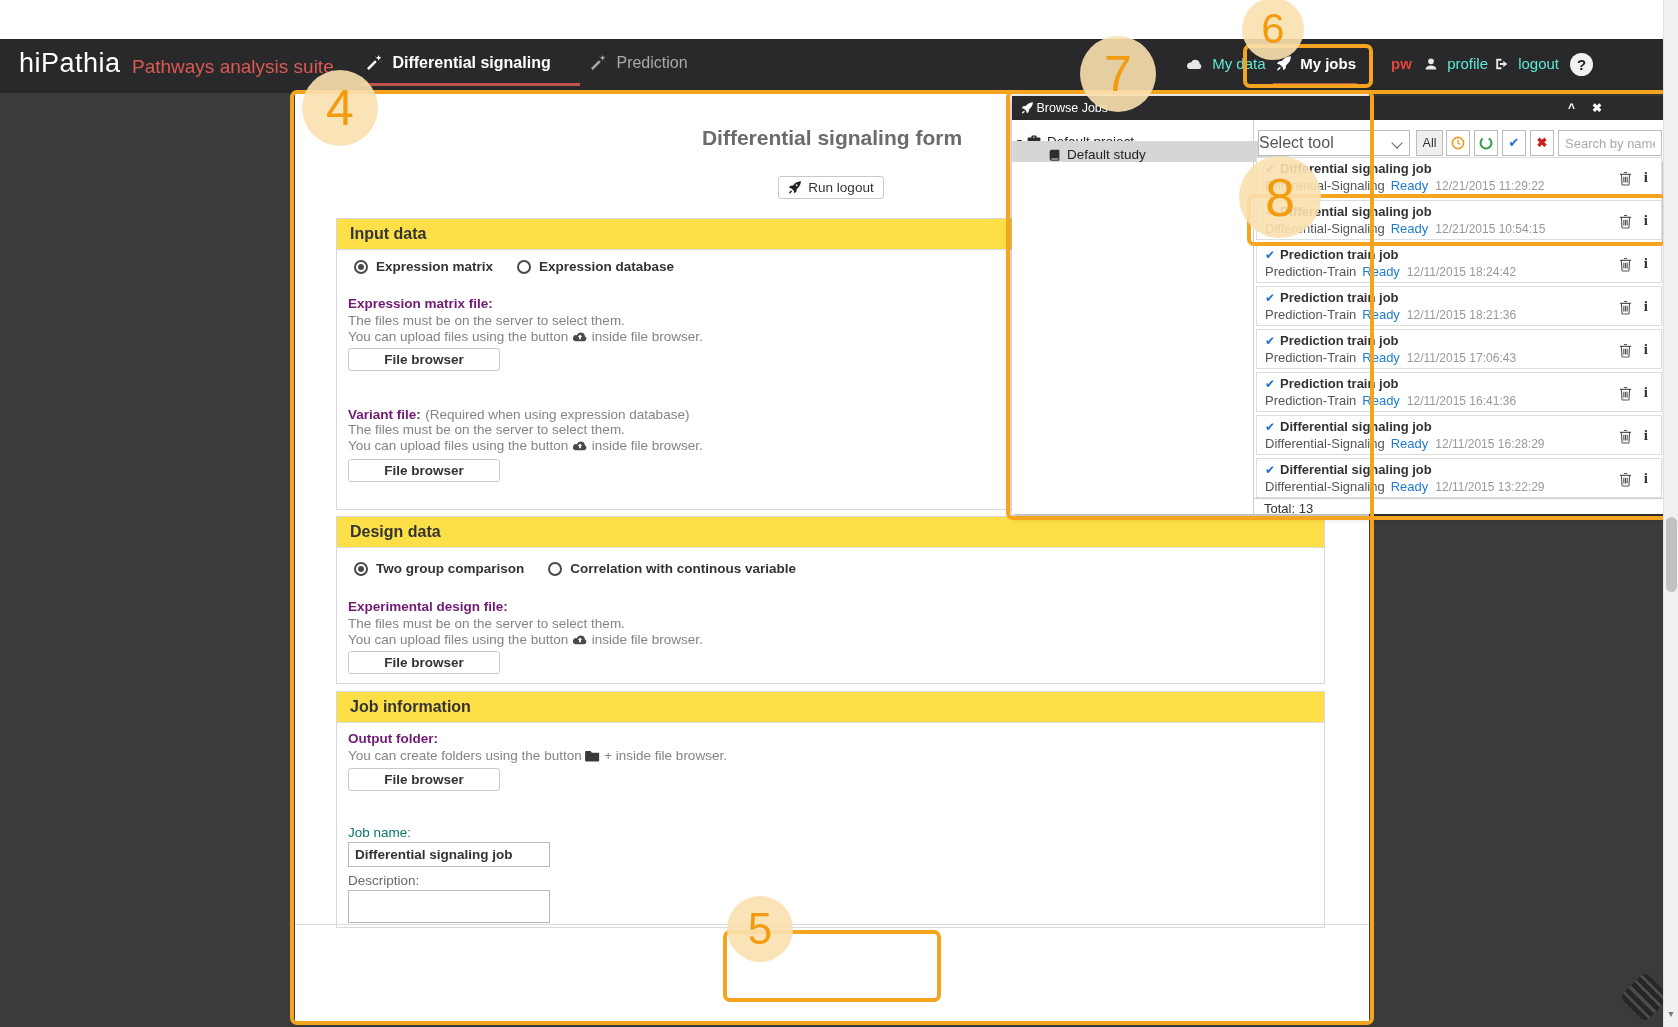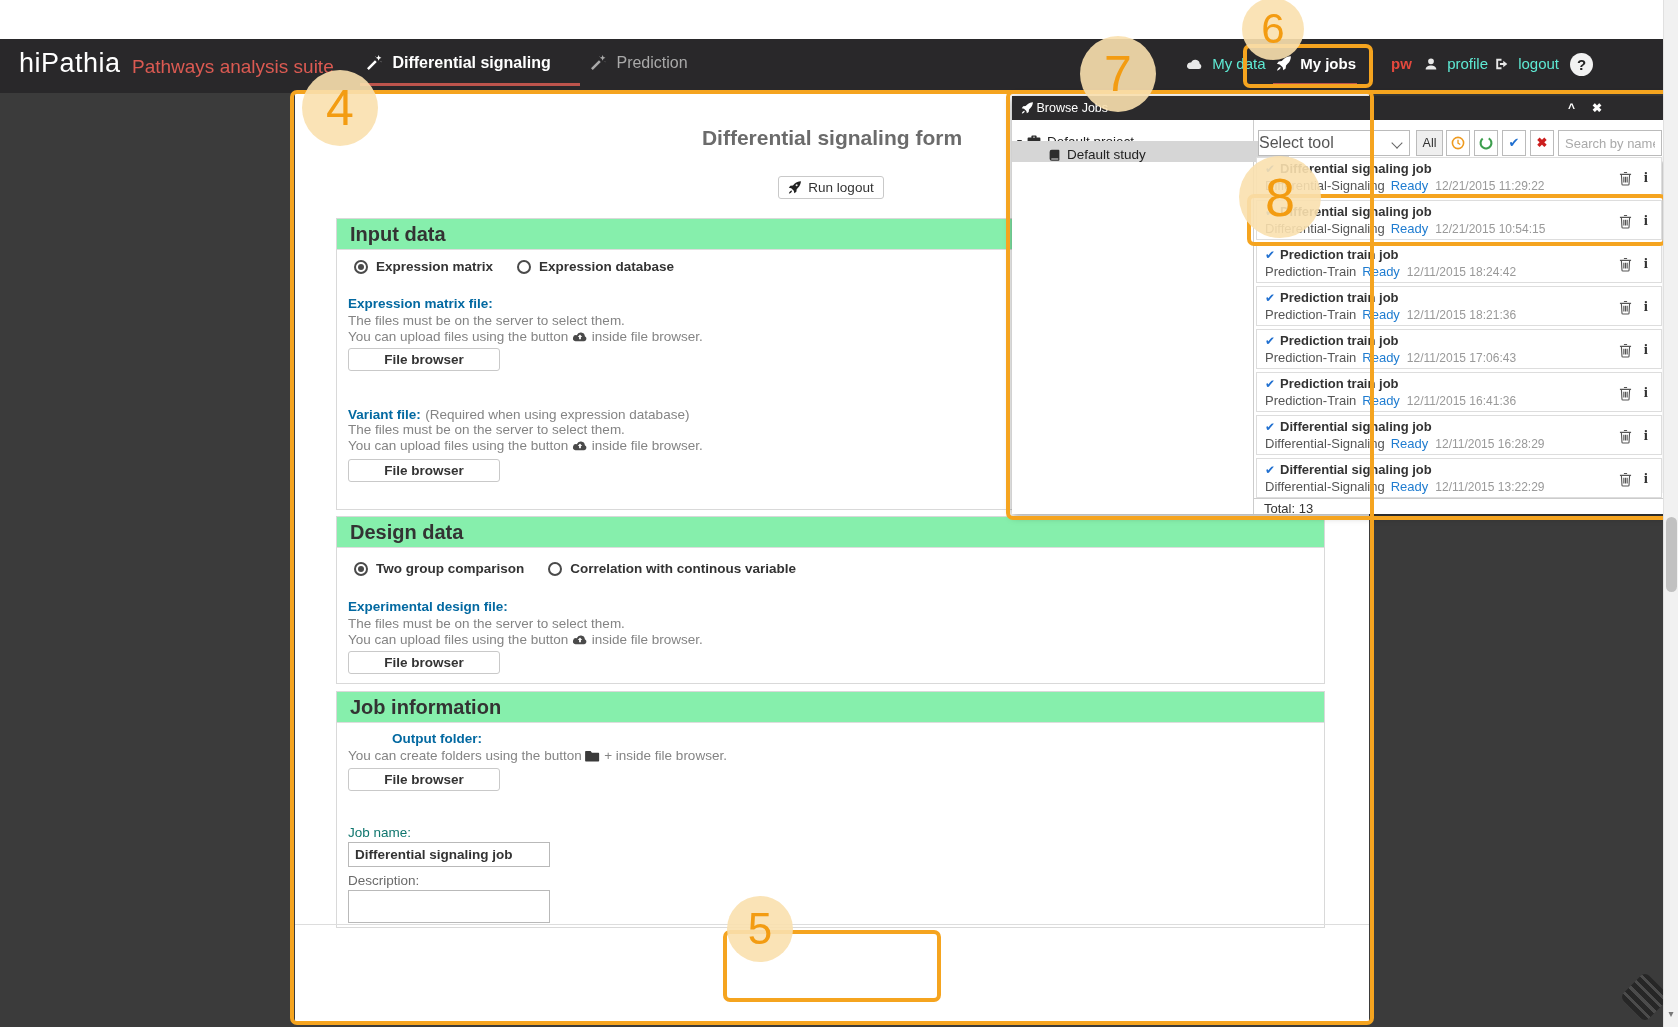--- a/index.html
+++ b/index.html
@@ -26,30 +26,30 @@
   .help-circle{left:1570px;top:53px;width:23px;height:23px;border-radius:50%;background:#f2f2f2;
                color:#222;font-size:15px;font-weight:700;text-align:center;line-height:23px;z-index:6;cursor:pointer;}
 
   
   #form-panel{left:295px;top:94px;width:1074px;height:927px;background:#fff;z-index:2;}
   .form-title{left:0;top:32px;width:100%;text-align:center;font-size:21px;font-weight:700;color:#6b6b6b;}
   .btn{background:#fff;border:1px solid #c9c9c9;border-radius:3px;color:#333;
        display:flex;align-items:center;justify-content:center;gap:7px;cursor:pointer;box-sizing:border-box;}
   #run-example{left:483px;top:82px;width:106px;height:23px;font-size:13.5px;}
   .section{background:#fff;border:1px solid #d9d9d9;box-sizing:border-box;}
-  .section-h{height:30px;line-height:30px;background:#86efac;border-bottom:1px solid #ddd;
-             padding-left:13px;font-size:20px;font-weight:700;color:#333;}
+  .section-h{height:30px;line-height:30px;background:#fde047;border-bottom:1px solid #ddd;
+             padding-left:13px;font-size:16px;font-weight:700;color:#333;}
   #sec-input{left:41px;top:124px;width:989px;height:292px;}
   #sec-design{left:41px;top:422px;width:989px;height:168px;}
   #sec-job{left:41px;top:597px;width:989px;height:237px;}
   .radio-row{font-size:13.5px;font-weight:600;color:#333;display:flex;align-items:center;gap:8px;white-space:nowrap;}
   .radio{width:14px;height:14px;border:2px solid #4a4a4a;border-radius:50%;box-sizing:border-box;
          display:inline-block;position:relative;background:#fff;cursor:pointer;}
   .radio.sel::after{content:"";position:absolute;left:2px;top:2px;width:6px;height:6px;border-radius:50%;background:#4a4a4a;}
-  .flabel{font-size:13.5px;font-weight:700;color:#0369a1;white-space:nowrap;}
+  .flabel{font-size:13.5px;font-weight:700;color:#701a75;white-space:nowrap;}
   .fnote{font-size:13.5px;color:#848484;white-space:nowrap;}
   .fb-btn{width:152px;height:23px;font-size:13.5px;font-weight:600;}
   .txt-input{border:1px solid #b9b9b9;background:#fff;box-sizing:border-box;font-family:"Liberation Sans",sans-serif;
              font-size:13.5px;color:#333;padding:2px 6px;}
   #launch-btn{left:442px;top:847px;width:184px;height:50px;font-size:14px;font-weight:600;}
 
   
   #jobs-panel{left:1012px;top:96px;width:658px;height:418px;background:#fff;z-index:10;
               box-shadow:0 2px 8px rgba(0,0,0,.4);}
   #jobs-header{left:0;top:0;width:100%;height:24px;background:#2b2a2c;color:#fff;font-size:12.5px;
@@ -271,21 +271,21 @@
           </svg>
         <span>inside file browser.</span>
       </div>
       <div class="abs btn fb-btn" style="left:11px;top:134px;">
         <span>File browser</span>
       </div>
     </div>
 
     <div id="sec-job" class="abs section">
       <div class="section-h">Job information</div>
-      <div class="abs flabel" style="left:11px;top:39px;margin-left:44px;">Output folder:</div>
+      <div class="abs flabel" style="left:11px;top:39px;">Output folder:</div>
       <div class="abs fnote" style="left:11px;top:56px;">
         <span>You can create folders using the button</span>
         <svg class="ic" width="15" height="12" fill="#3a3a3a">
             <use href="#i-folder"></use>
           </svg>
         <span>+ inside file browser.</span>
       </div>
       <div class="abs btn fb-btn" style="left:11px;top:76px;">
         <span>File browser</span>
       </div>

